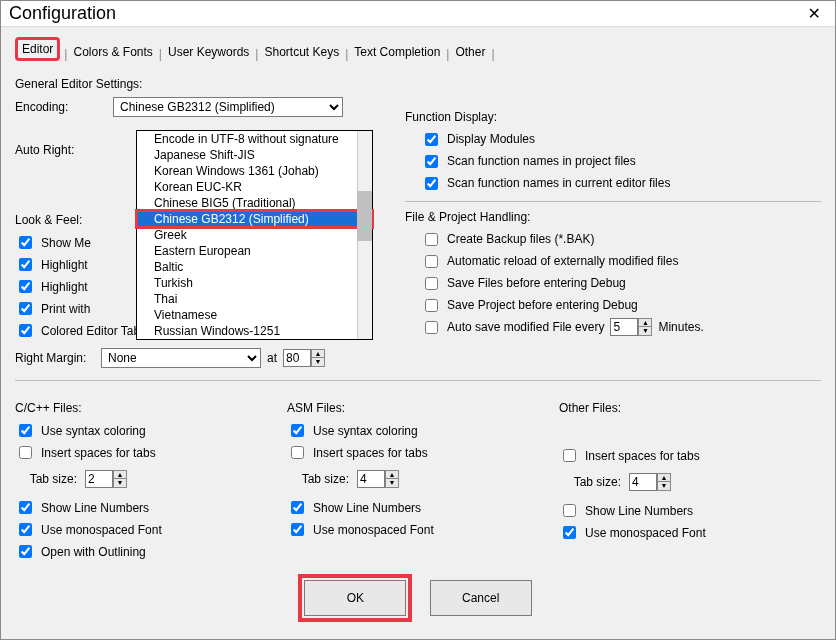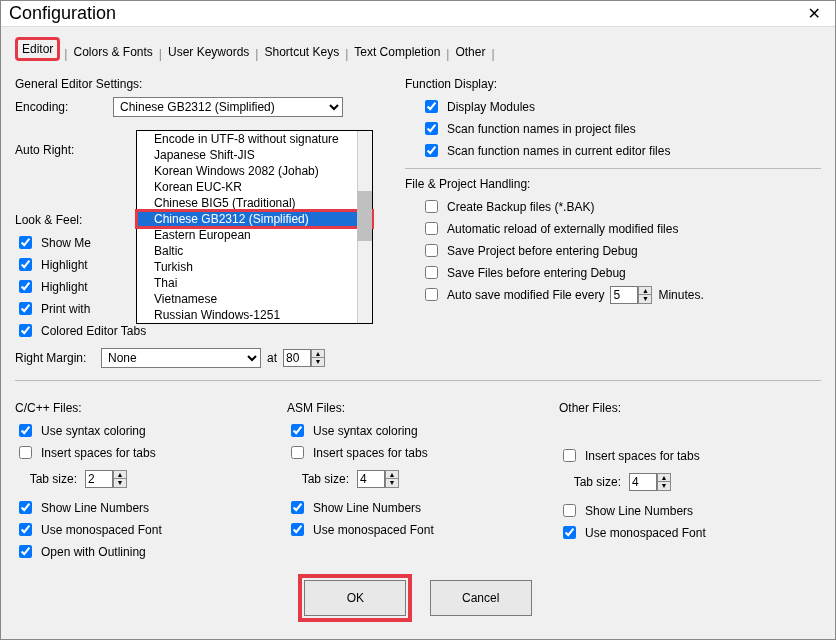--- a/index.html
+++ b/index.html
@@ -5,21 +5,21 @@
 * { box-sizing: border-box; font-family: Tahoma, Arial, sans-serif; font-size: 12px; }
 body { margin: 0; background: #f8f8f8; width: 836px; height: 640px; position: relative; }
 .window { background: #f0f0f0; border: 1px solid #888; width: 836px; height: 640px; }
 .titlebar { height: 26px; background: #fff; display: flex; align-items: center; padding: 0 8px; border-bottom: 1px solid #ddd; }
 .titlebar .title { flex: 1; font-size: 18px; }
 .titlebar .close { font-size: 16px; cursor: pointer; padding: 0 6px; }
 .tabs { display: flex; align-items: flex-end; padding: 10px 14px 0 14px; font-family: "Courier New", monospace; font-size: 14px; }
 .tab { padding: 2px 4px; color: #000; cursor: pointer; }
 .tab.first { border: 3px solid #e63946; border-radius: 4px; padding: 2px 4px; margin-right: 2px; }
 .tabsep { padding: 0 2px; color: #888; }
-.content { display: flex; padding: 8px 14px 0 14px; gap: 10px; }
+.content { display: flex; padding: 8px 14px 0 14px; gap: 10px; align-items: center; }
 .left { width: 380px; }
 .right { flex: 1; }
 .section-label { font-size: 12px; margin: 8px 0 6px 0; }
 .row { display: flex; align-items: center; margin: 4px 0; gap: 6px; }
 .row-label { width: 92px; }
 select, input[type=text] { border: 1px solid #7a7a7a; background: #fff; font-size: 12px; padding: 1px 2px; }
 .encoding-select { width: 230px; height: 20px; }
 .dropdown { position: absolute; left: 136px; top: 130px; width: 237px; border: 1px solid #000; background: #fff; z-index: 10; }
 .dropdown-item { padding: 1px 17px; font-size: 12px; cursor: pointer; }
 .dropdown-item.selected-box { outline: 3px solid #e63946; outline-offset: -1px; background: #1a6fd6; color: #fff; }
@@ -140,49 +140,50 @@
         <div class="chk">
             <input type="checkbox" style="">
             <span>Create Backup files (*.BAK)</span>
           </div>
         <div class="chk">
             <input type="checkbox" style="">
             <span>Automatic reload of externally modified files</span>
           </div>
         <div class="chk">
             <input type="checkbox" style="">
+            <span>Save Files before entering Debug</span>
+          </div>
+        <div class="chk">
+            <input type="checkbox" style="">
             <span>Save Project before entering Debug</span>
-          </div>
-        <div class="chk">
-            <input type="checkbox" style="">
-            <span>Save Files before entering Debug</span>
           </div>
         <div class="chk">
           <input type="checkbox" style="">
           <span>Auto save modified File every</span>
           <span class="spinner">
             <input type="text" value="5" style="">
             <span class="spinner-btns">
                 <div>▲</div>
                 <div>▼</div>
               </span>
           </span>
           <span>Minutes.</span>
         </div>
       </div>
     </div>
   </div>
 
   <div class="dropdown">
     <div class="dropdown-item">Encode in UTF-8 without signature</div>
     <div class="dropdown-item">Japanese Shift-JIS</div>
-    <div class="dropdown-item">Korean Windows 2082 (Johab)</div>
+    <div class="dropdown-item">Korean Windows 1361 (Johab)</div>
     <div class="dropdown-item">Korean EUC-KR</div>
     <div class="dropdown-item">Chinese BIG5 (Traditional)</div>
     <div class="dropdown-item selected-box">Chinese GB2312 (Simplified)</div>
+    <div class="dropdown-item">Greek</div>
     <div class="dropdown-item">Eastern European</div>
     <div class="dropdown-item">Baltic</div>
     <div class="dropdown-item">Turkish</div>
     <div class="dropdown-item">Thai</div>
     <div class="dropdown-item">Vietnamese</div>
     <div class="dropdown-item">Russian Windows-1251</div>
     <div class="dropdown-scroll">
         <div class="dropdown-thumb"></div>
       </div>
   </div>

